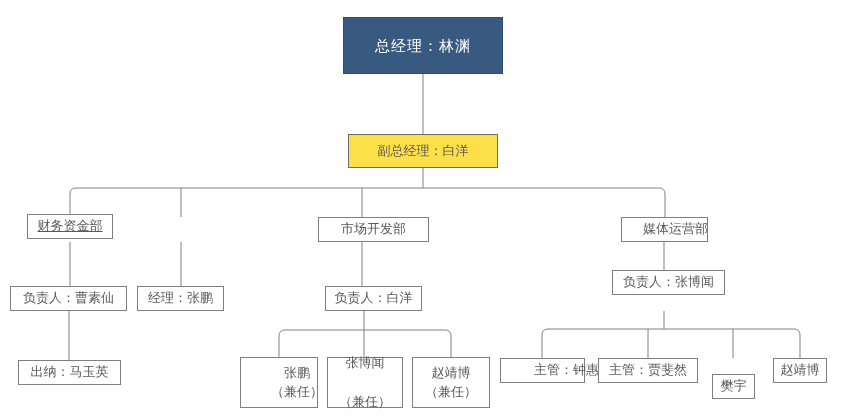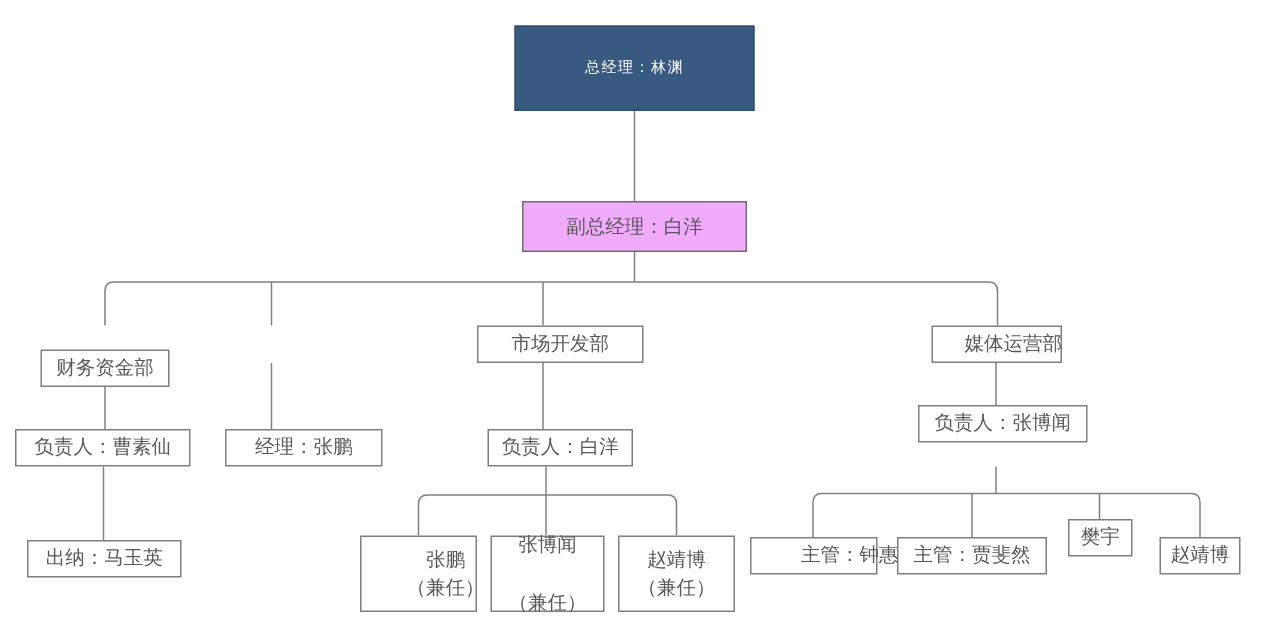--- a/index.html
+++ b/index.html
@@ -37,25 +37,25 @@
     flex-direction: column;
     align-items: center;
     justify-content: center;
     text-align: center;
     white-space: nowrap;
   }
   .node.root {
     background: #395A80;
     border: 1px solid #2f4d6e;
     color: #ffffff;
-    font-size: 10px;
+    font-size: 15px;
     letter-spacing: 1px;
   }
   .node.lvl2 {
-    background: #f0abfc;
+    background: #fde047;
     border: 1px solid #6e6e6e;
   }
   .node span { display: block; }
 </style>
 </head>
 <body>
 
 <div class="canvas">
 
   <svg class="connectors" viewBox="0 0 844 418" xmlns="http://www.w3.org/2000/svg">
@@ -78,38 +78,38 @@
   </svg>
 
   <div class="node root" style="left:343px; top:17px; width:160px; height:57px;">
     <span>总经理：林渊</span>
   </div>
 
   <div class="node lvl2" style="left:348px; top:134px; width:150px; height:34px;">
     <span>副总经理：白洋</span>
   </div>
 
-  <div class="node" style="left:27px; top:233px; width:86px; height:25px;">
+  <div class="node" style="left:27px; top:214px; width:86px; height:25px;text-decoration:underline;">
     <span>财务资金部</span>
   </div>
 
 
   <div class="node" style="left:318px; top:217px; width:111px; height:25px;">
     <span>市场开发部</span>
   </div>
 
   <div class="node" style="left:621px; top:217px; width:87px; height:25px;padding-left:22px;">
     <span>媒体运营部</span>
   </div>
 
   <div class="node" style="left:10px; top:286px; width:117px; height:25px;">
     <span>负责人：曹素仙</span>
   </div>
 
-  <div class="node" style="left:150px; top:286px; width:105px; height:25px;">
+  <div class="node" style="left:137px; top:286px; width:87px; height:25px;">
     <span>经理：张鹏</span>
   </div>
 
   <div class="node" style="left:325px; top:286px; width:97px; height:25px;">
     <span>负责人：白洋</span>
   </div>
 
   <div class="node" style="left:612px; top:270px; width:113px; height:25px;">
     <span>负责人：张博闻</span>
   </div>
@@ -134,21 +134,21 @@
   </div>
 
   <div class="node" style="left:500px; top:358px; width:85px; height:25px;padding-left:48px;">
     <span>主管：钟惠</span>
   </div>
 
   <div class="node" style="left:598px; top:358px; width:100px; height:25px;">
     <span>主管：贾斐然</span>
   </div>
 
-  <div class="node" style="left:712px; top:346px; width:43px; height:25px;">
+  <div class="node" style="left:712px; top:374px; width:43px; height:25px;">
     <span>樊宇</span>
   </div>
 
   <div class="node" style="left:773px; top:358px; width:54px; height:25px;">
     <span>赵靖博</span>
   </div>
 
 </div>
 
 </body></html>

